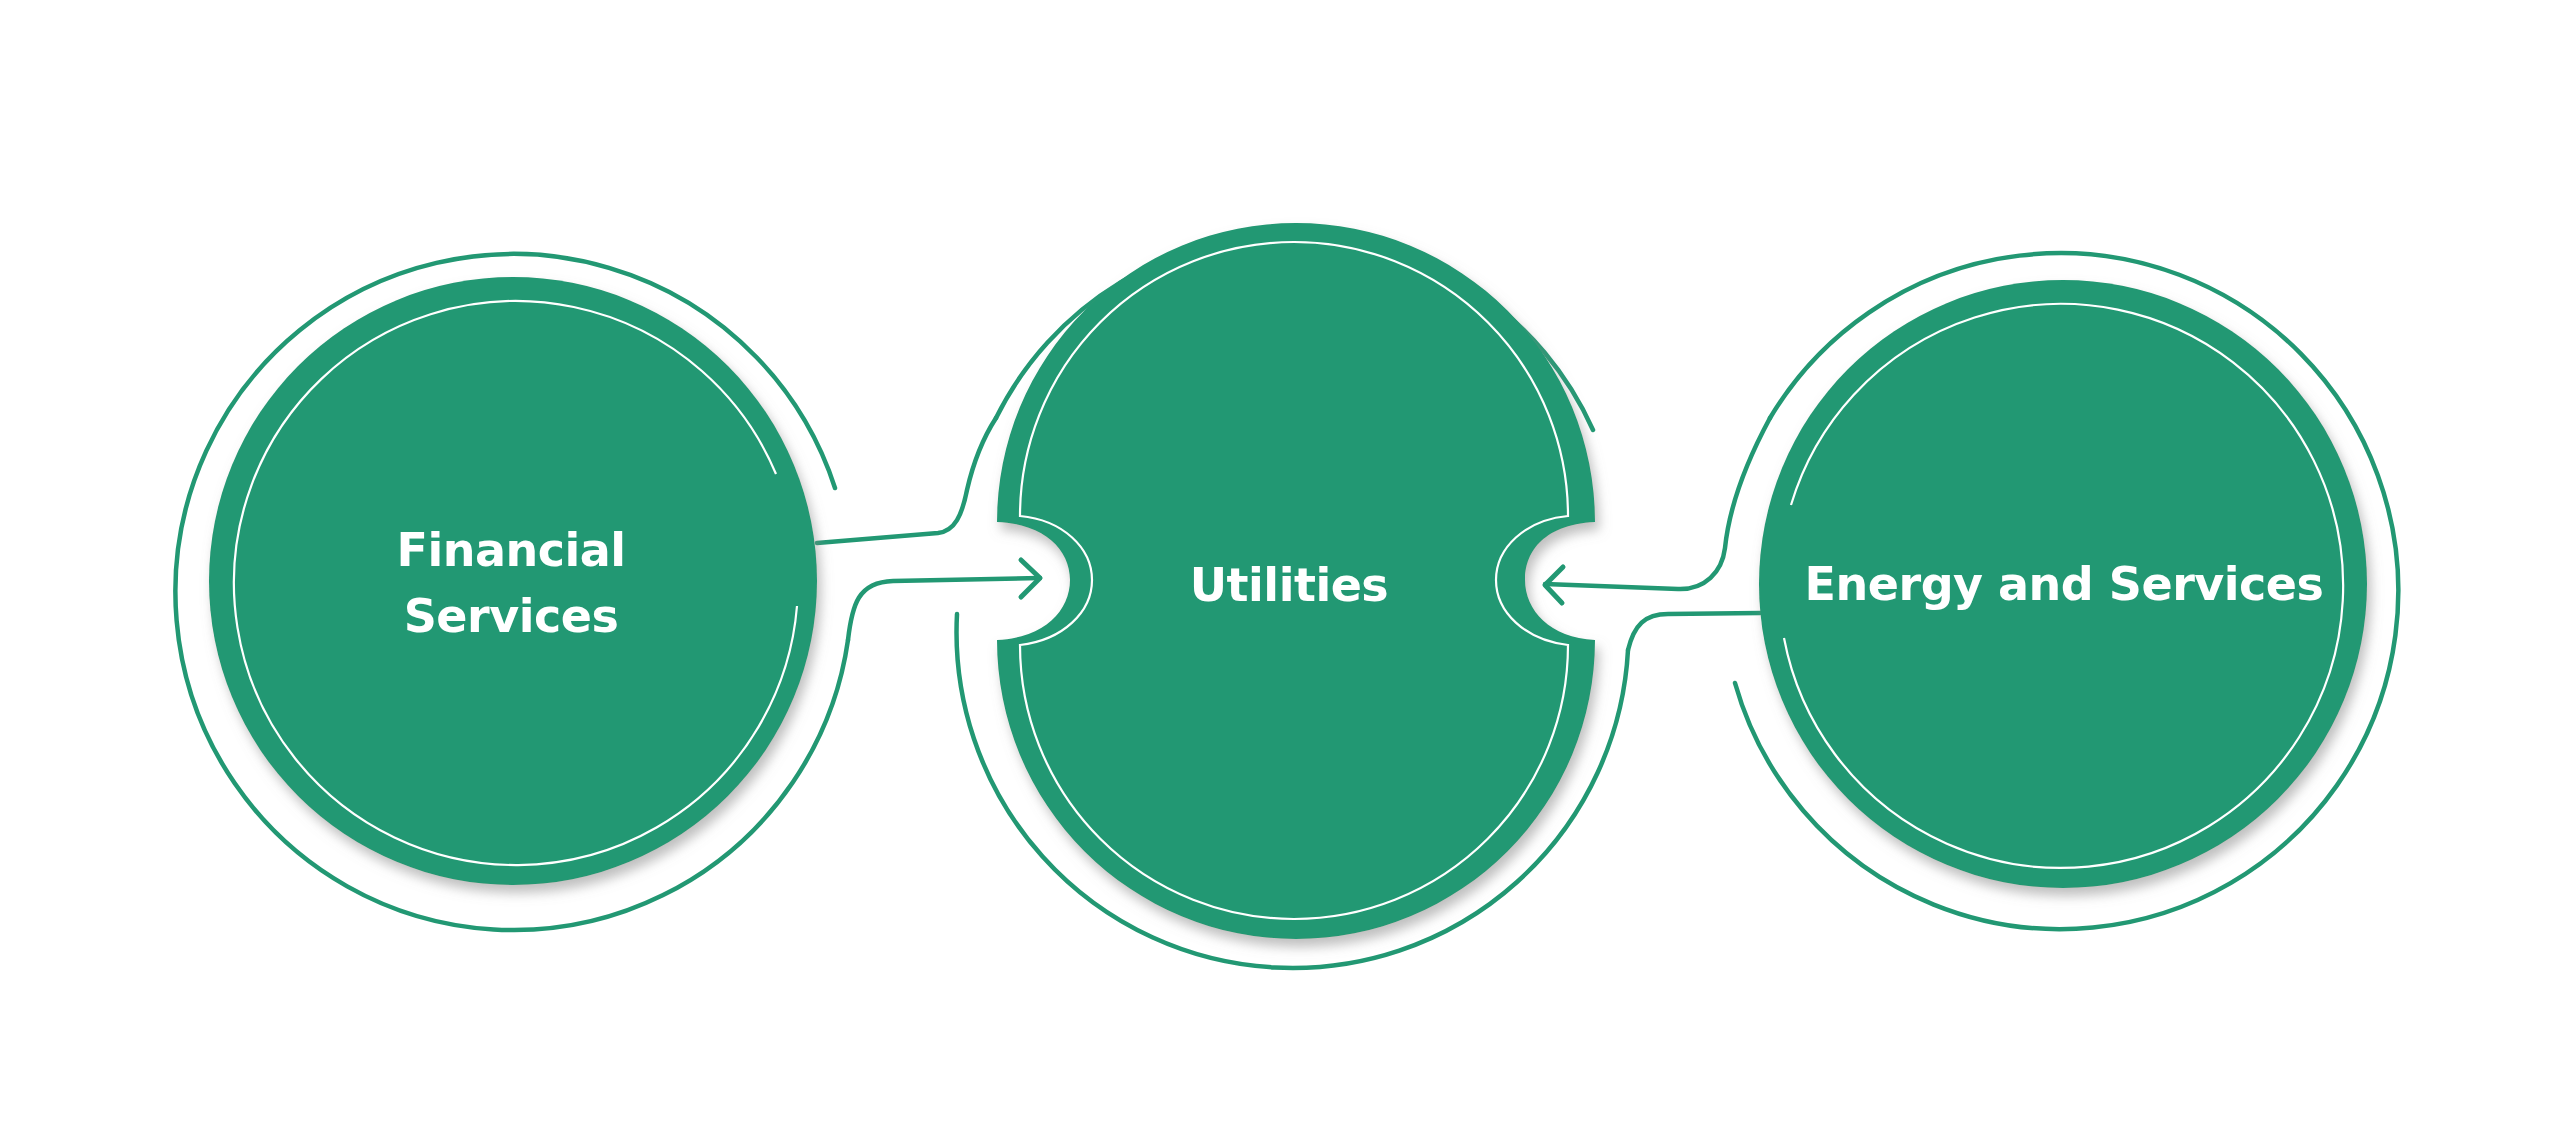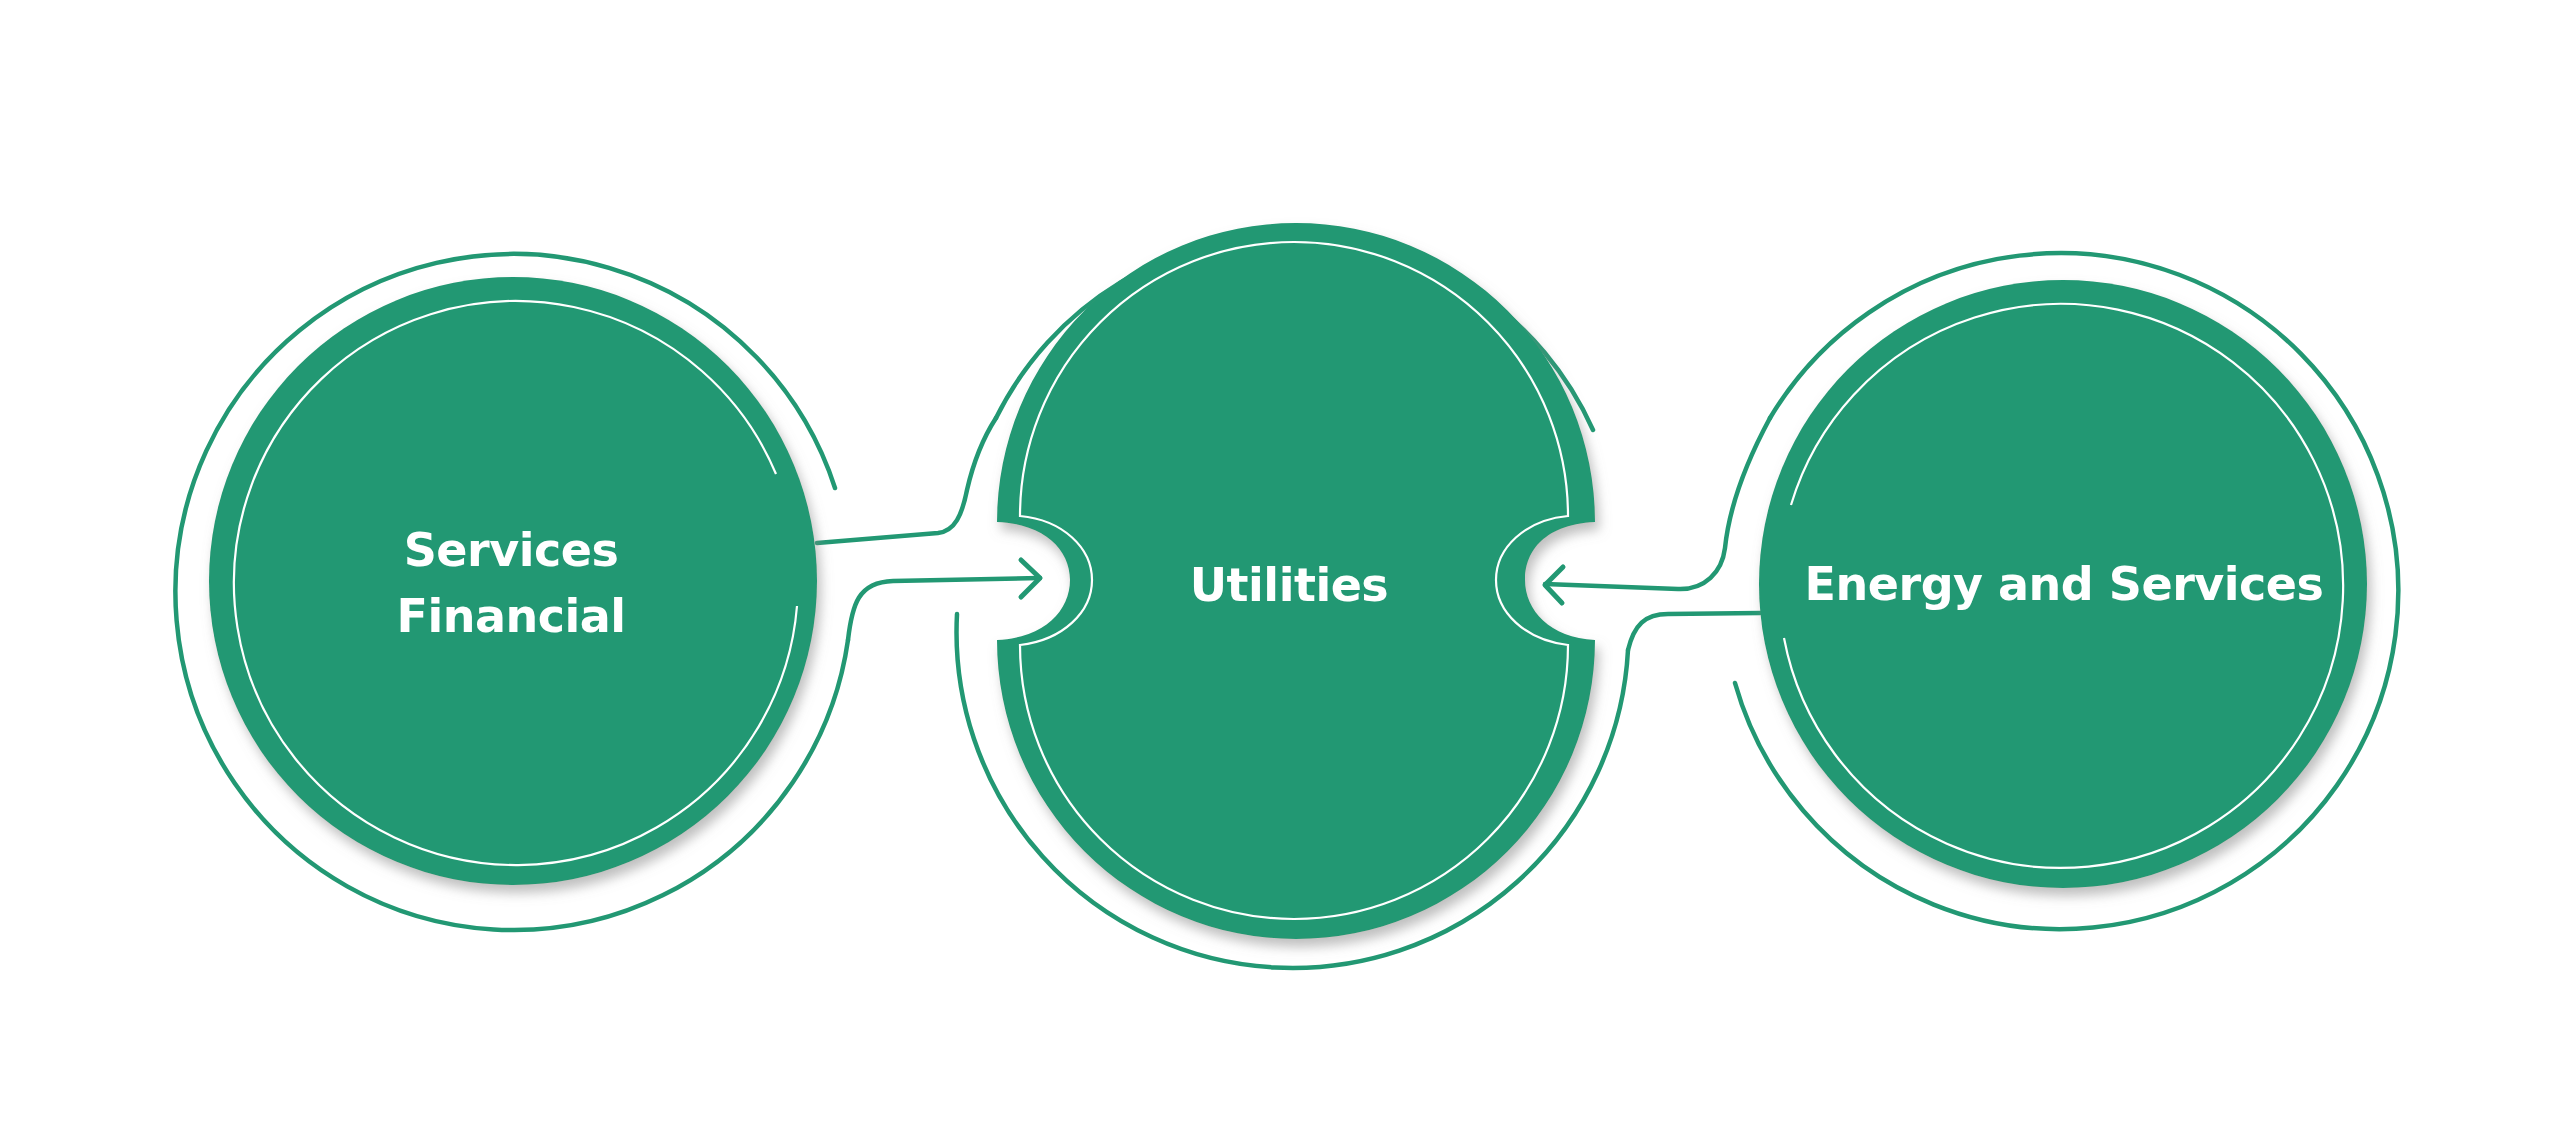--- a/index.html
+++ b/index.html
@@ -96,22 +96,22 @@
              C 1092 548, 1063 520, 1020 516 Z" fill="none" stroke="#ffffff" stroke-width="2.2"></path>
   </g>
 
   <g>
     <circle cx="2063" cy="584" r="304" fill="#229873" filter="url(#shadow)"></circle>
     <path d="M 1784 638 A 282 282 0 1 0 1791 505" fill="none" stroke="#ffffff" stroke-width="2.2"></path>
   </g>
 </svg>
 
 <div class="node-label" style="left:511px; top:583px;">
+  <span class="line">Financial</span>
   <span class="line">Services</span>
-  <span class="line">Financial</span>
 </div>
 
 <div class="node-label" style="left:1289px; top:585px;">
   <span class="line">Utilities</span>
 </div>
 
 <div class="node-label" style="left:2064px; top:584px;">
   <span class="line">Energy and Services</span>
 </div>
 

